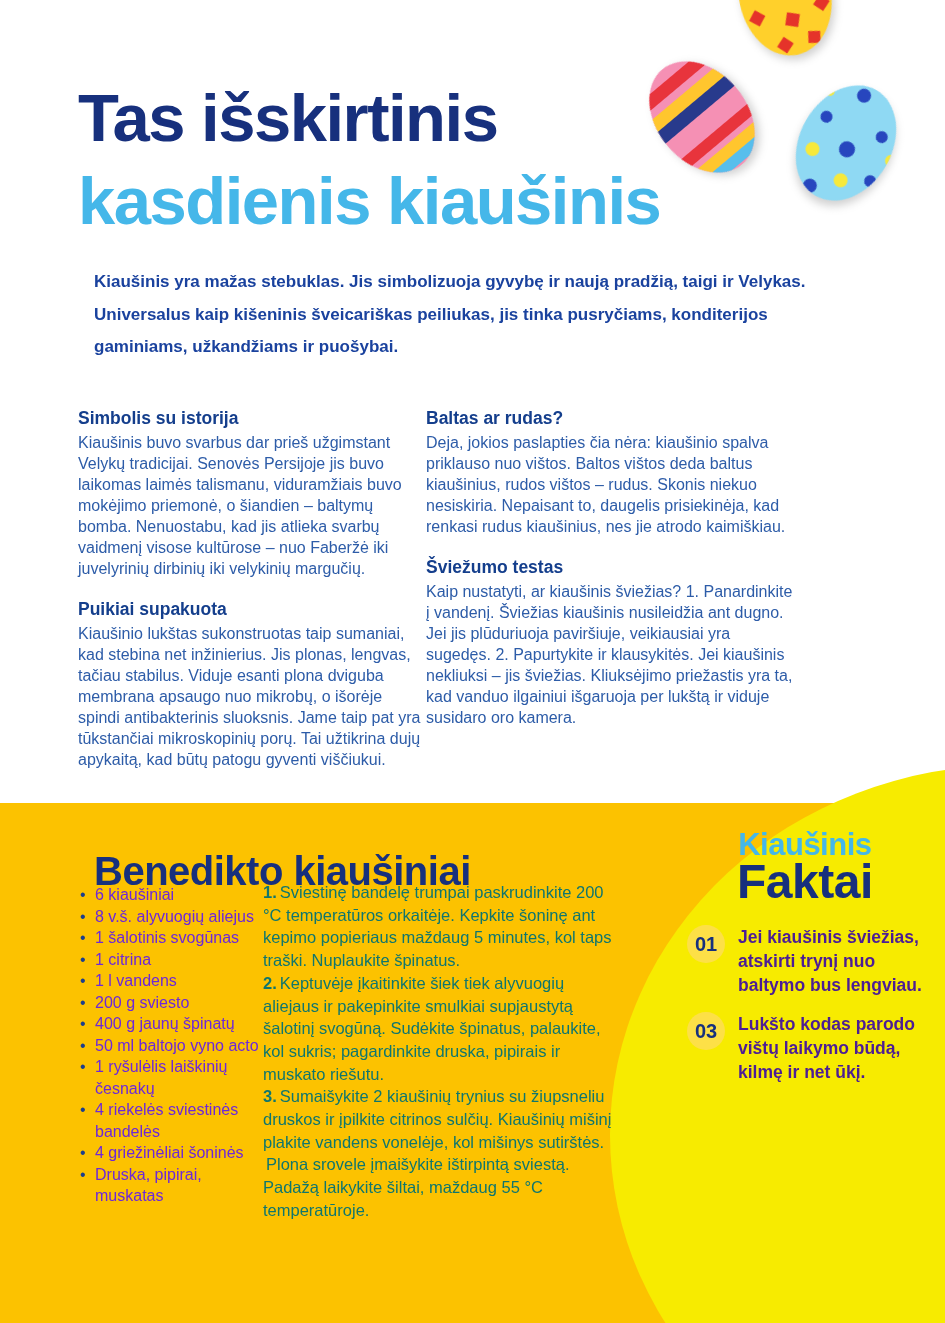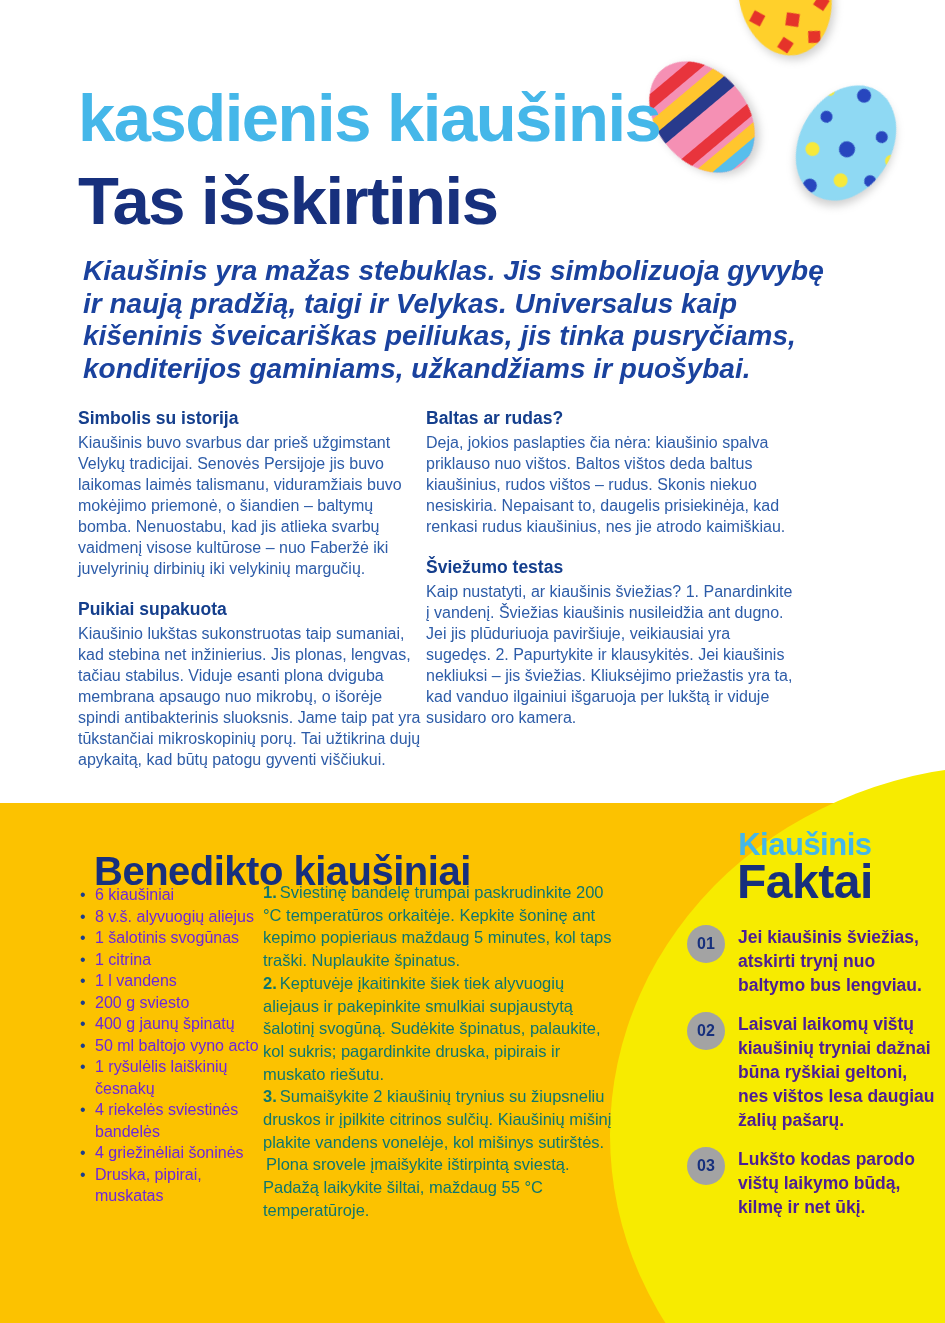--- a/index.html
+++ b/index.html
@@ -11,21 +11,21 @@
 
   
   .hero { position:absolute; left:78px; top:76px; }
   .hero .line { display:block; font-size:67px; font-weight:bold; line-height:83px; letter-spacing:-1.5px; }
   .hero .l1 { color:#17307d; }
   .hero .l2 { color:#45b7e9; }
 
   
   .intro {
     position:absolute; left:78px; top:250px; width:765px;
-    font-size:28px; font-weight:bold; line-height:32.5px; color:#1a429e; margin:5px;font-style:italic;
+    font-size:17px; font-weight:bold; line-height:32.5px; color:#1a429e; margin:16px;
   }
 
   
   .columns { position:absolute; left:78px; top:408px; width:742px; display:flex; }
   .col-left  { width:348px; }
   .col-right { width:368px; }
   .sec-head { margin:0 0 3px 0; font-size:17.5px; font-weight:bold; color:#143e8c; }
   .sec-body { margin:0 0 20px 0; font-size:16px; line-height:21px; color:#2d5ca8; }
 
   
@@ -55,21 +55,21 @@
 
   
   .facts-title { position:absolute; left:737px; top:828px; }
   .facts-title .light { display:block; font-size:31px; font-weight:bold; color:#45b7e9; line-height:33px; letter-spacing:-0.5px;text-align:center; }
   .facts-title .dark  { display:block; font-size:48px; font-weight:bold; color:#17307d; line-height:42px; letter-spacing:-0.5px; }
 
   .facts-list { position:absolute; left:687px; top:925px; width:252px; }
   .fact { display:flex; margin-bottom:15px; }
   .fact-badge {
     flex:0 0 38px; width:38px; height:38px; border-radius:50%;
-    background:#a3a3a3; color:#17307d; font-weight:bold; font-size:16px;
+    background:#fde047; color:#17307d; font-weight:bold; font-size:20px;
     display:flex; align-items:center; justify-content:center; margin-right:13px;
   }
   .fact-text { width:198px; font-size:17.5px; font-weight:bold; line-height:24px; color:#4c1d95; }
 
   
   .egg { position:absolute; filter:drop-shadow(2px 5px 4px rgba(0,0,0,0.18)); }
   .egg svg { display:block; width:100%; height:100%; }
   .egg-yellow { left:733px; top:-70px; width:105px; height:130px; transform:rotate(-12deg); }
   .egg-pink   { left:642px; top:42px;  width:120px; height:150px; transform:rotate(-40deg); }
   .egg-blue   { left:786px; top:68px;  width:120px; height:150px; transform:rotate(30deg); }
@@ -139,22 +139,22 @@
         <circle cx="64" cy="80" r="8" fill="#2746be"></circle>
         <circle cx="34" cy="97" r="7" fill="#f7e93b"></circle>
         <circle cx="100" cy="96" r="6" fill="#2746be"></circle>
         <circle cx="74" cy="110" r="7" fill="#f7e93b"></circle>
         <circle cx="50" cy="130" r="7" fill="#2746be"></circle>
       </g>
     </svg>
   </div>
 
   <h1 class="hero" style="margin:0;">
+    <span class="line l1">Tas išskirtinis</span>
     <span class="line l2">kasdienis kiaušinis</span>
-    <span class="line l1">Tas išskirtinis</span>
   </h1>
 
   <p class="intro">Kiaušinis yra mažas stebuklas. Jis simbolizuoja gyvybę ir naują pradžią, taigi ir Velykas. Universalus kaip kišeninis šveicariškas peiliukas, jis tinka pusryčiams, konditerijos gaminiams, užkandžiams ir puošybai.</p>
 
   <div class="columns">
     <div class="col-left">
       <h3 class="sec-head">Simbolis su istorija</h3>
       <p class="sec-body">Kiaušinis buvo svarbus dar prieš užgimstant Velykų tradicijai. Senovės Persijoje jis buvo laikomas laimės talismanu, viduramžiais buvo mokėjimo priemonė, o šiandien – baltymų bomba. Nenuostabu, kad jis atlieka svarbų vaidmenį visose kultūrose – nuo Faberžė iki juvelyrinių dirbinių iki velykinių margučių.</p>
       <h3 class="sec-head">Puikiai supakuota</h3>
       <p class="sec-body">Kiaušinio lukštas sukonstruotas taip sumaniai, kad stebina net inžinierius. Jis plonas, lengvas, tačiau stabilus. Viduje esanti plona dviguba membrana apsaugo nuo mikrobų, o išorėje spindi antibakterinis sluoksnis. Jame taip pat yra tūkstančiai mikroskopinių porų. Tai užtikrina dujų apykaitą, kad būtų patogu gyventi viščiukui.</p>
@@ -202,25 +202,19 @@
 
   <div class="facts-list">
     <div class="fact">
       <div class="fact-badge">
           <span>01</span>
         </div>
       <div class="fact-text">Jei kiaušinis šviežias, atskirti trynį nuo baltymo bus lengviau.</div>
     </div>
     <div class="fact">
       <div class="fact-badge">
-          <span>02</span>
-        </div>
-      <div class="fact-text">Laisvai laikomų vištų kiaušinių tryniai dažnai būna ryškiai geltoni, nes vištos lesa daugiau žalių pašarų.</div>
-    </div>
-    <div class="fact">
-      <div class="fact-badge">
           <span>03</span>
         </div>
       <div class="fact-text">Lukšto kodas parodo vištų laikymo būdą, kilmę ir net ūkį.</div>
     </div>
   </div>
 
 </div>
 
 </body></html>

